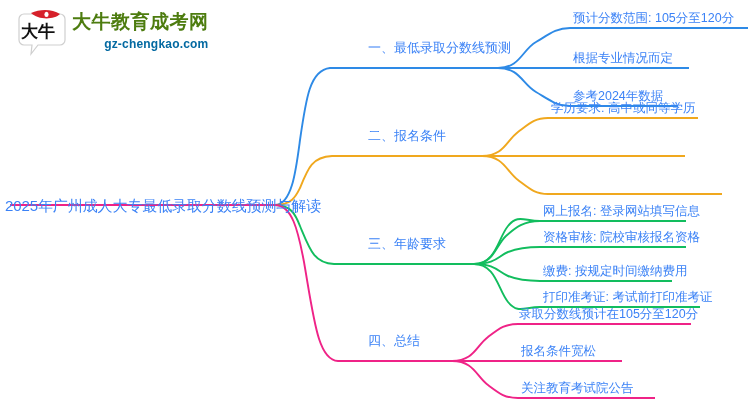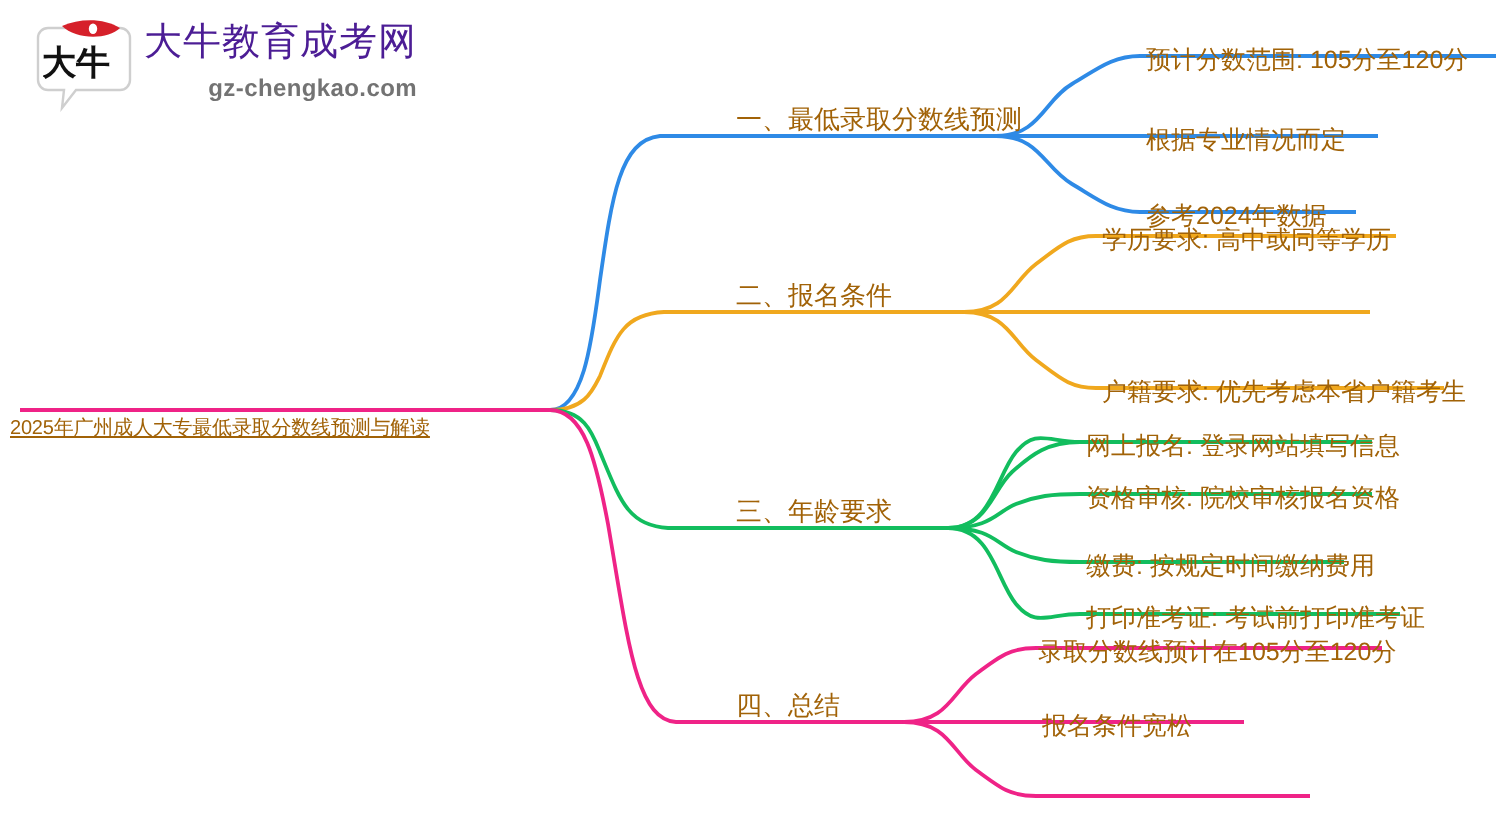--- a/index.html
+++ b/index.html
@@ -37,30 +37,30 @@
     width: 48px;
     height: 46px;
   }
   .logo-text {
     position: absolute;
     left: 54px;
     top: 1px;
   }
   .logo-cn {
     font-size: 19px;
-    font-weight: normal;
-    color: #4c1d95;
+    font-weight: bold;
+    color: #4d7c0f;
     letter-spacing: 0.5px;
     line-height: 22px;
     white-space: nowrap;
   }
   .logo-en {
     font-size: 12px;
     font-weight: bold;
-    color: #737373;
+    color: #0369a1;
     letter-spacing: 0.2px;
     line-height: 16px;
     margin-top: 3px;
     white-space: nowrap;
   }
   
   #map-svg {
     position: absolute;
     left: 0;
     top: 0;
@@ -72,29 +72,27 @@
     stroke-width: 1.9;
     stroke-linecap: round;
   }
   .underline {
     stroke-width: 1.9;
     stroke-linecap: butt;
   }
   
   .node-label {
     position: absolute;
-    color: #a16207;
+    color: #3b82f6;
     white-space: nowrap;
     line-height: 1;
-    margin-top: 12px;
   }
   .root-label {
-    font-size: 10px;
+    font-size: 15px;
     letter-spacing: -0.1px;
-    text-decoration: underline;
   }
   .branch-label {
     font-size: 13px;
   }
   .leaf-label {
     font-size: 12.5px;
   }
 </style>
 </head>
 <body>
@@ -160,23 +158,23 @@
   <div class="node-label branch-label" style="left:368px; top:41px;">一、最低录取分数线预测</div>
   <div class="node-label branch-label" style="left:368px; top:129px;">二、报名条件</div>
   <div class="node-label branch-label" style="left:368px; top:237px;">三、年龄要求</div>
   <div class="node-label branch-label" style="left:368px; top:334px;">四、总结</div>
 
   <div class="node-label leaf-label" style="left:573px; top:12px;">预计分数范围: 105分至120分</div>
   <div class="node-label leaf-label" style="left:573px; top:52px;">根据专业情况而定</div>
   <div class="node-label leaf-label" style="left:573px; top:90px;">参考2024年数据</div>
 
   <div class="node-label leaf-label" style="left:551px; top:102px;">学历要求: 高中或同等学历</div>
-  <div class="node-label leaf-label" style="left:551px; top:178px;">户籍要求: 优先考虑本省户籍考生</div>
 
   <div class="node-label leaf-label" style="left:543px; top:231px;">资格审核: 院校审核报名资格</div>
   <div class="node-label leaf-label" style="left:543px; top:205px;">网上报名: 登录网站填写信息</div>
   <div class="node-label leaf-label" style="left:543px; top:291px;">打印准考证: 考试前打印准考证</div>
   <div class="node-label leaf-label" style="left:543px; top:265px;">缴费: 按规定时间缴纳费用</div>
 
   <div class="node-label leaf-label" style="left:519px; top:308px;">录取分数线预计在105分至120分</div>
   <div class="node-label leaf-label" style="left:521px; top:345px;">报名条件宽松</div>
+  <div class="node-label leaf-label" style="left:521px; top:382px;">关注教育考试院公告</div>
 
 </div>
 
 </body></html>

